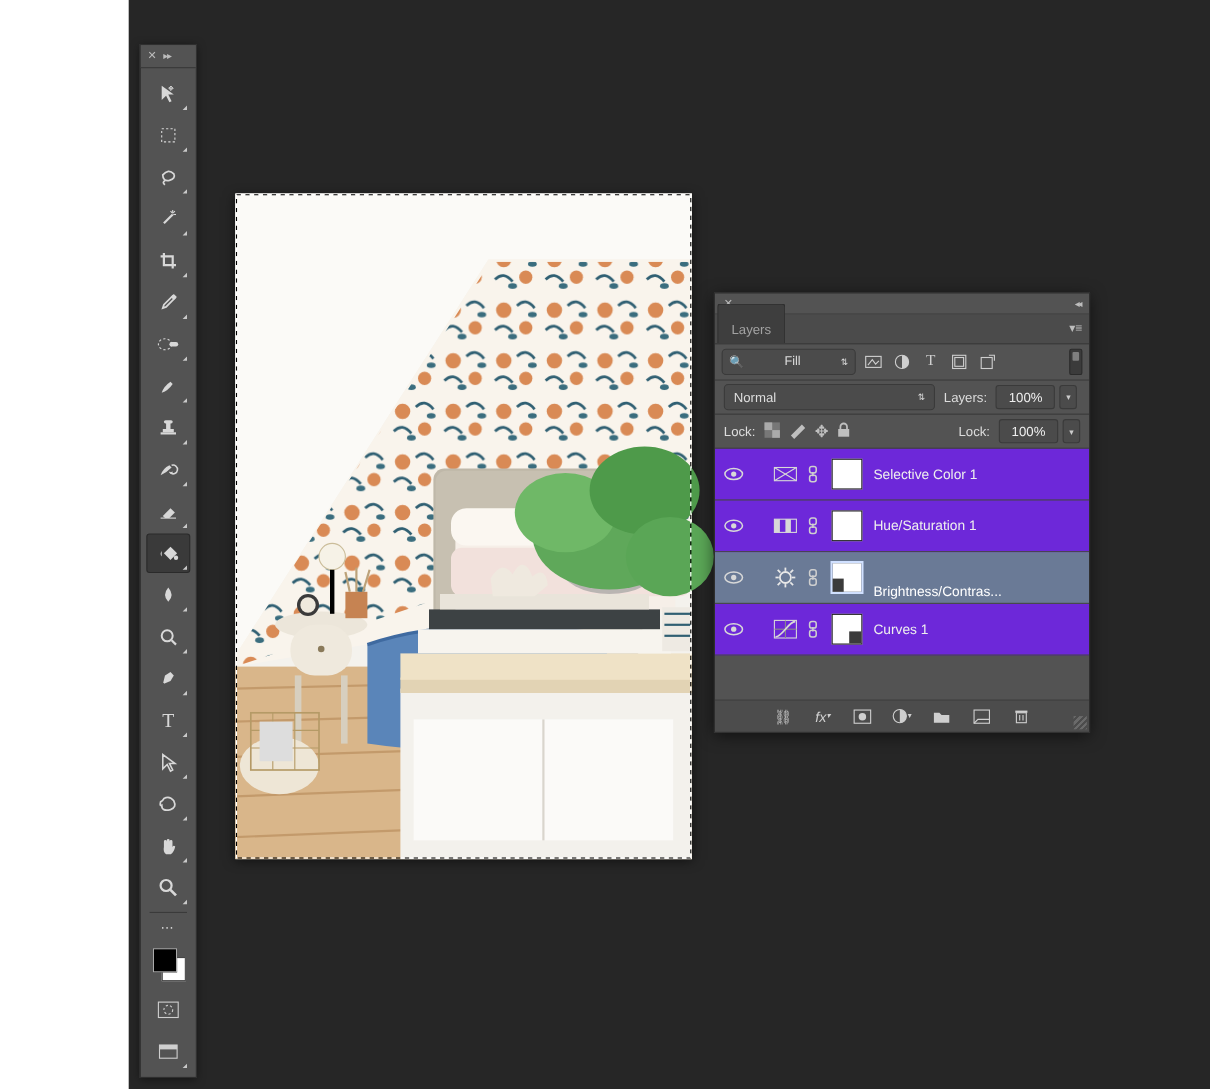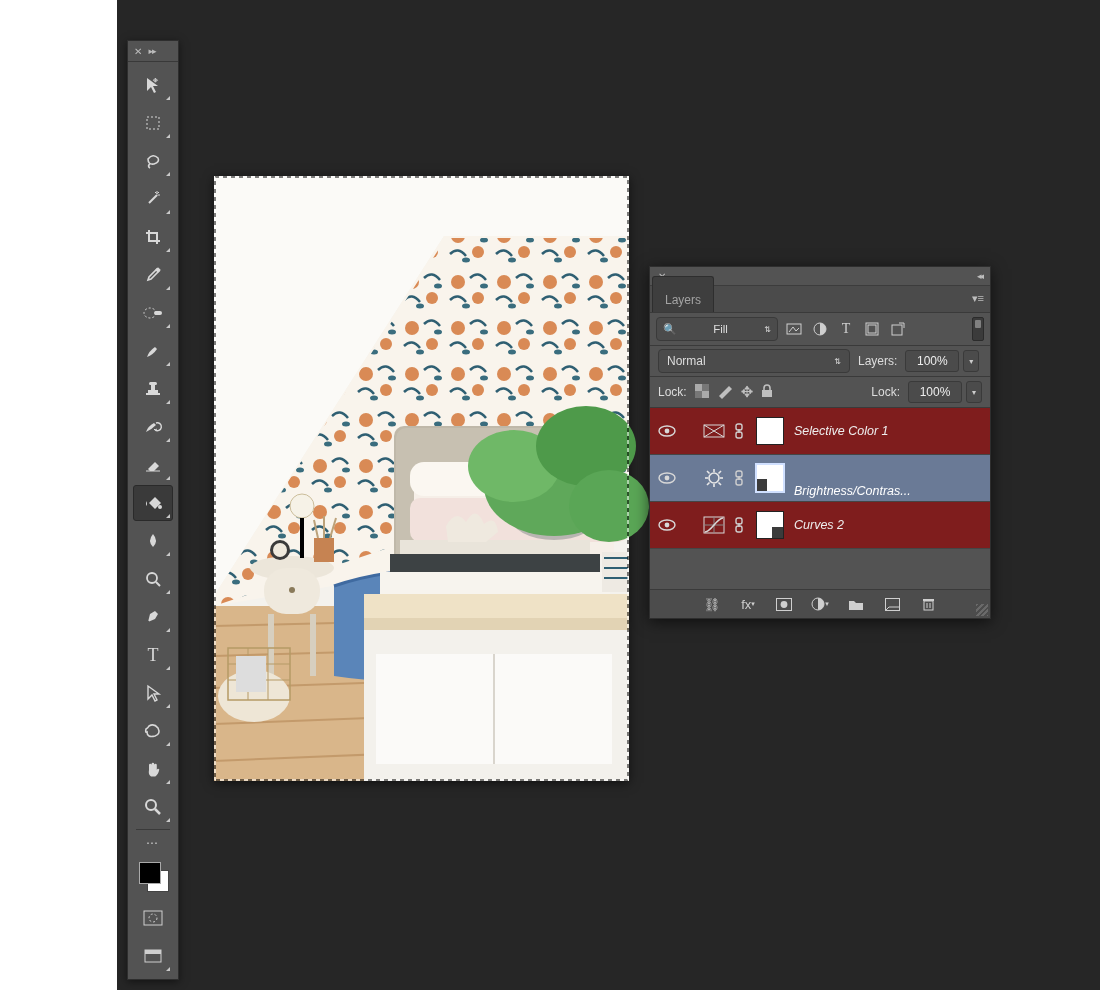--- a/index.html
+++ b/index.html
@@ -37,21 +37,21 @@
   .filter-toggle{margin-left:auto;width:10px;height:22px;background:#3b3b3b;border:1px solid #2b2b2b;border-radius:2px;position:relative;}
   .filter-toggle::after{content:"";position:absolute;left:2px;top:2px;width:6px;height:8px;background:#808080;border-radius:1px;}
   .blend-row,.lock-row{display:flex;align-items:center;height:30px;padding:0 8px;gap:8px;border-bottom:1px solid #3a3a3a;}
   .select-box{flex:0 0 auto;display:flex;align-items:center;justify-content:space-between;background:#4b4b4b;border:1px solid #3a3a3a;border-radius:4px;height:22px;padding:0 8px;color:#ddd;font-size:12px;}
   .label{color:#ddd;font-size:12px;}
   .value-box{display:flex;align-items:center;gap:4px;text-align:center;}
   .pct{background:#4b4b4b;border:1px solid #3a3a3a;border-radius:3px;height:20px;padding:0 4px;color:#eee;font-size:12px;display:flex;align-items:center;min-width:44px;justify-content:center;}
   .pct-arrow{width:14px;height:20px;border:1px solid #3a3a3a;background:#4b4b4b;border-radius:3px;display:flex;align-items:center;justify-content:center;font-size:8px;color:#ccc;}
   .lock-icns{display:flex;gap:8px;color:#bfbfbf;align-items:center;}
   
-  .layers-list{background:#7f1d1d;font-style:italic;}
+  .layers-list{background:#6d28d9;}
   .layer-row{display:flex;align-items:center;height:46px;border-bottom:1px solid #454545;padding:0 6px;gap:10px;}
   .layer-row.sel{background:#6a7a96;}
   .eye{width:22px;display:flex;align-items:center;justify-content:center;color:#d8d8d8;font-size:14px;}
   .adj-icon{width:24px;height:20px;display:flex;align-items:center;justify-content:center;color:#d8d8d8;margin-left:14px;}
   .link{width:14px;display:flex;align-items:center;justify-content:center;color:#cfcfcf;margin-left:-4px;}
   .mask{width:26px;height:26px;background:#fff;border:1px solid #222;position:relative;}
   .mask .dark-bl{position:absolute;left:0;bottom:0;width:10px;height:12px;background:#3b3b3b;}
   .mask .dark-br{position:absolute;right:0;bottom:0;width:11px;height:11px;background:#3b3b3b;}
   .mask.selected{outline:2px solid #d0e0ff;outline-offset:-1px;}
   .layer-name{color:#eee;font-size:12.5px;white-space:nowrap;overflow:hidden;text-overflow:ellipsis;flex:1;}
@@ -446,20 +446,44 @@
           <div class="link">
             <svg width="10" height="16">
               <rect x="2" y="1" width="6" height="6" rx="2" fill="none" stroke="#cfcfcf" stroke-width="1.4"></rect>
               <rect x="2" y="9" width="6" height="6" rx="2" fill="none" stroke="#cfcfcf" stroke-width="1.4"></rect>
               <line x1="5" y1="6" x2="5" y2="10" stroke="#cfcfcf" stroke-width="1.4"></line>
             </svg>
           </div>
           <div class="mask"></div>
           <div class="layer-name">Selective Color 1</div>
         </div>
+        <div class="layer-row">
+          <div class="eye">
+            <svg width="18" height="12">
+              <ellipse cx="9" cy="6" rx="8" ry="5" fill="none" stroke="#d8d8d8" stroke-width="1.4"></ellipse>
+              <circle cx="9" cy="6" r="2.4" fill="#d8d8d8"></circle>
+            </svg>
+          </div>
+          <div class="adj-icon">
+            <svg width="22" height="14">
+              <rect x="1" y="1" width="20" height="12" fill="none" stroke="#d8d8d8"></rect>
+              <rect x="1" y="1" width="5" height="12" fill="#d8d8d8"></rect>
+              <rect x="11" y="1" width="5" height="12" fill="#d8d8d8"></rect>
+            </svg>
+          </div>
+          <div class="link">
+            <svg width="10" height="16">
+              <rect x="2" y="1" width="6" height="6" rx="2" fill="none" stroke="#cfcfcf" stroke-width="1.4"></rect>
+              <rect x="2" y="9" width="6" height="6" rx="2" fill="none" stroke="#cfcfcf" stroke-width="1.4"></rect>
+              <line x1="5" y1="6" x2="5" y2="10" stroke="#cfcfcf" stroke-width="1.4"></line>
+            </svg>
+          </div>
+          <div class="mask"></div>
+          <div class="layer-name">Hue/Saturation 1</div>
+        </div>
         <div class="layer-row sel">
           <div class="eye">
             <svg width="18" height="12">
               <ellipse cx="9" cy="6" rx="8" ry="5" fill="none" stroke="#d8d8d8" stroke-width="1.4"></ellipse>
               <circle cx="9" cy="6" r="2.4" fill="#d8d8d8"></circle>
             </svg>
           </div>
           <div class="adj-icon">
             <svg width="20" height="20">
               <circle cx="10" cy="10" r="5" fill="none" stroke="#e8e8e8" stroke-width="1.6"></circle>
@@ -505,28 +529,28 @@
           <div class="link">
             <svg width="10" height="16">
               <rect x="2" y="1" width="6" height="6" rx="2" fill="none" stroke="#cfcfcf" stroke-width="1.4"></rect>
               <rect x="2" y="9" width="6" height="6" rx="2" fill="none" stroke="#cfcfcf" stroke-width="1.4"></rect>
               <line x1="5" y1="6" x2="5" y2="10" stroke="#cfcfcf" stroke-width="1.4"></line>
             </svg>
           </div>
           <div class="mask">
             <div class="dark-br"></div>
           </div>
-          <div class="layer-name">Curves 2</div>
+          <div class="layer-name">Curves 1</div>
         </div>
       </div>
     <div class="layers-gap"></div>
 
     <div class="panel-foot">
       <div class="ic">⛓</div>
-      <div class="ic" style="">fx<span style="font-size:7px;">▾</span></div>
+      <div class="ic" style="font-style:italic;">fx<span style="font-size:7px;">▾</span></div>
       <div class="ic">
           <svg width="16" height="13">
             <rect x="0.5" y="0.5" width="15" height="12" fill="none" stroke="#cfcfcf"></rect>
             <circle cx="8" cy="6.5" r="3.4" fill="#cfcfcf"></circle>
           </svg>
         </div>
       <div class="ic">
           <svg width="14" height="14">
             <circle cx="7" cy="7" r="6" fill="none" stroke="#cfcfcf"></circle>
             <path d="M7 1 A6 6 0 0 1 7 13 Z" fill="#cfcfcf"></path>

